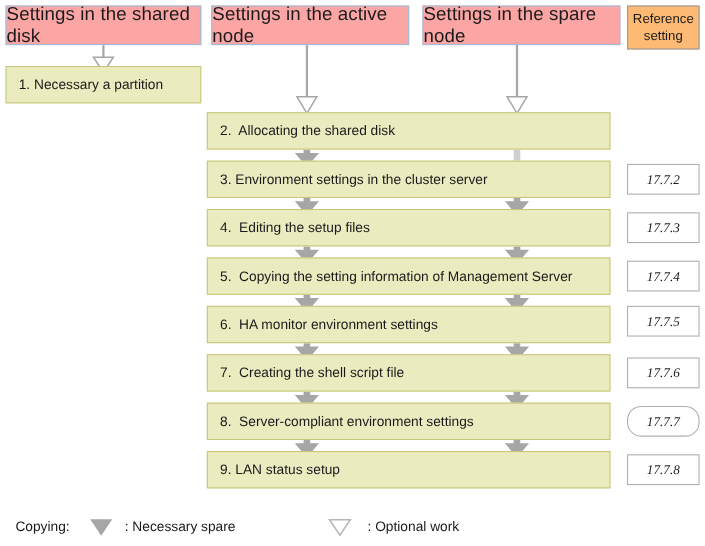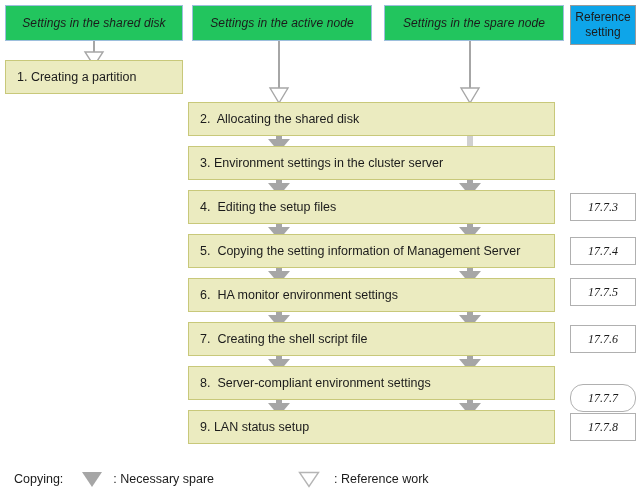--- a/index.html
+++ b/index.html
@@ -18,40 +18,39 @@
     position: absolute;
     left: 0; top: 0;
     width: 641px;
     height: 496px;
   }
 
   
   .col-header {
     position: absolute;
     box-sizing: border-box;
-    background: #22c55e;
+    background: #fca5a5;
     border: 1px solid #9dbfdc;
     display: flex;
     align-items: center;
     justify-content: center;
-    font-size: 12px;
+    font-size: 17px;
     color: #1b1b1b;
     letter-spacing: 0.1px;
-    font-style: italic;
   }
   #hdr-shared  { left: 5px;   top: 5px;  width: 178px; height: 36px; }
   #hdr-active  { left: 192px; top: 5px;  width: 180px; height: 36px; }
   #hdr-spare   { left: 384px; top: 5px;  width: 180px; height: 36px; }
 
   
   #hdr-reference {
     position: absolute;
     box-sizing: border-box;
     left: 570px; top: 5px; width: 66px; height: 40px;
-    background: #0ea5e9;
+    background: #fdba74;
     border: 1px solid #9a9a9a;
     display: flex;
     flex-direction: column;
     align-items: center;
     justify-content: center;
     font-size: 12px;
     line-height: 15px;
     color: #1b1b1b;
   }
   #hdr-reference span { display: block; }
@@ -104,21 +103,21 @@
     font-family: "Liberation Serif", serif;
     font-style: italic;
     font-size: 12px;
     color: #1b1b1b;
   }
   #ref-1 { top: 149px; }
   #ref-2 { top: 193px; }
   #ref-3 { top: 237px; }
   #ref-4 { top: 278px; }
   #ref-5 { top: 325px; }
-  #ref-6 { top: 384px; border-radius: 13px; }
+  #ref-6 { top: 369px; border-radius: 13px; }
   #ref-7 { top: 413px; }
 
   
   #connectors {
     position: absolute;
     left: 0; top: 0;
     width: 641px;
     height: 496px;
     pointer-events: none;
   }
@@ -237,21 +236,21 @@
     <span>Settings in the spare node</span>
   </div>
 
   <div id="hdr-reference">
     <span>Reference</span>
     <span>setting</span>
   </div>
 
   <div id="step-1" class="step-box">
     <span class="step-num">1.</span>
-    <span class="step-label"> Creating a partition</span>
+    <span class="step-label"> Necessary a partition</span>
   </div>
 
   <div id="step-2" class="step-box step-wide">
     <span class="step-num">2.</span>
     <span class="step-label">  Allocating the shared disk</span>
   </div>
 
   <div id="step-3" class="step-box step-wide">
     <span class="step-num">3.</span>
     <span class="step-label"> Environment settings in the cluster server</span>
@@ -280,20 +279,23 @@
   <div id="step-8" class="step-box step-wide">
     <span class="step-num">8.</span>
     <span class="step-label">  Server-compliant environment settings</span>
   </div>
 
   <div id="step-9" class="step-box step-wide">
     <span class="step-num">9.</span>
     <span class="step-label"> LAN status setup</span>
   </div>
 
+  <div id="ref-1" class="ref-box">
+    <span>17.7.2</span>
+  </div>
   <div id="ref-2" class="ref-box">
     <span>17.7.3</span>
   </div>
   <div id="ref-3" class="ref-box">
     <span>17.7.4</span>
   </div>
   <div id="ref-4" class="ref-box">
     <span>17.7.5</span>
   </div>
   <div id="ref-5" class="ref-box">
@@ -316,16 +318,16 @@
     </span>
     <span class="legend-gap-b"></span>
     <span class="legend-text">: Necessary spare</span>
     <span class="legend-gap-c"></span>
     <span class="legend-tri">
       <svg width="22" height="18" viewBox="0 0 22 18">
         <polygon points="1.5,2.5 20.5,2.5 11,16.5" fill="#ffffff" stroke="#b5b5b5" stroke-width="1.4"></polygon>
       </svg>
     </span>
     <span class="legend-gap-d"></span>
-    <span class="legend-text">: Reference work</span>
+    <span class="legend-text">: Optional work</span>
   </div>
 
 </div>
 
 </body></html>

